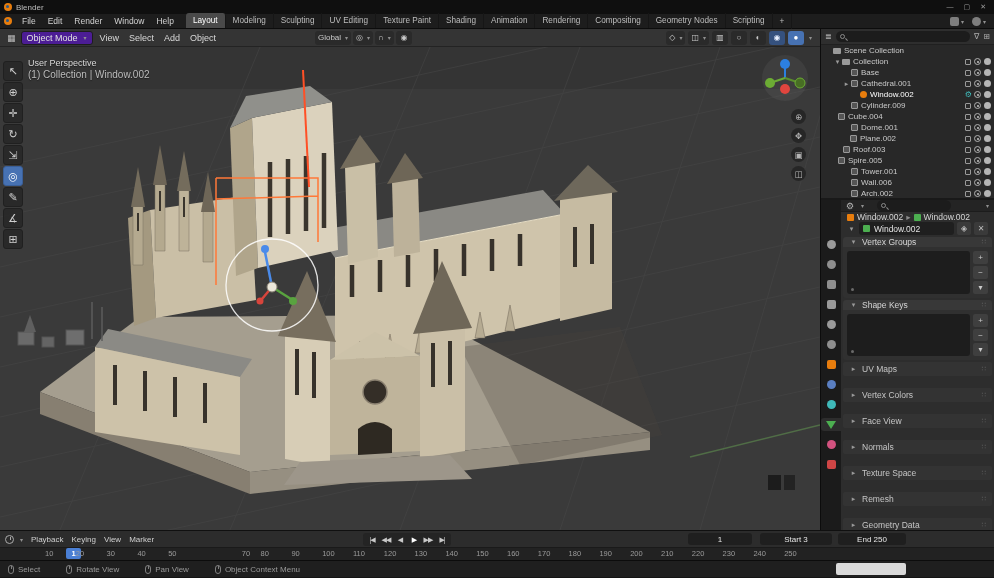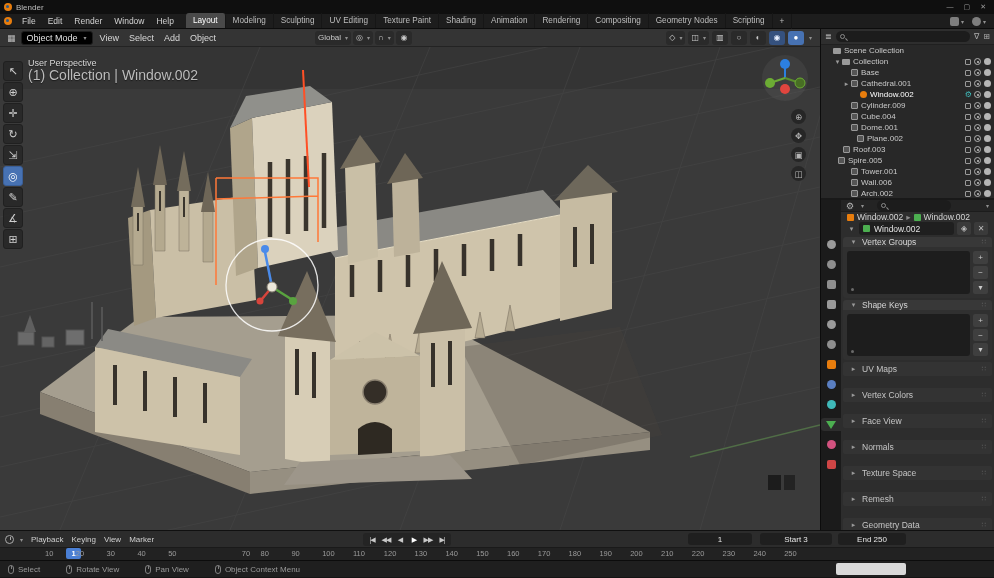--- a/index.html
+++ b/index.html
@@ -14,29 +14,29 @@
   .ws-tabs{display:flex;align-items:flex-end;height:100%;margin-left:6px;}
   .ws-tab{padding:1px 7px;color:#bdbdbd;font-size:8.2px;border-right:1px solid #161616;line-height:13px;}
   .ws-tab.active{background:#4a4a4a;color:#fff;border-radius:3px 3px 0 0;}
   .tb-right{margin-left:auto;display:flex;align-items:center;gap:8px;padding-right:8px;}
   .tb-ic{width:9px;height:9px;background:#7e7e7e;border-radius:2px;}
   .dd{font-size:6px;color:#909090;margin-left:2px;}
   .main{display:flex;height:501px;}
   .leftcol{width:821px;display:flex;flex-direction:column;border-right:1px solid #0c0c0c;}
   .vph{height:18px;background:#343434;display:flex;align-items:center;font-size:9px;border-bottom:1px solid #232323;padding:0 4px;gap:2px;}
   .vph .ed-ic{color:#b9b9b9;font-size:9px;padding:0 3px;}
-  .mode-btn{background:#000000;border:1px solid #1d1d1d;border-radius:3px;padding:0 5px;height:14px;display:flex;align-items:center;gap:4px;color:#e0e0e0;}
+  .mode-btn{background:#4c1d95;border:1px solid #1d1d1d;border-radius:3px;padding:0 5px;height:14px;display:flex;align-items:center;gap:4px;color:#e0e0e0;}
   .vp-menu{padding:0 5px;color:#d8d8d8;}
   .vph-right{margin-left:auto;display:flex;align-items:center;gap:3px;padding-right:4px;}
   .hbtn{height:14px;min-width:16px;background:#2a2a2a;border-radius:3px;display:flex;align-items:center;justify-content:center;color:#c9c9c9;font-size:8px;padding:0 3px;gap:2px;}
   .hbtn.blue{background:#35517e;color:#e8f0ff;}
   .hbtn.bluer{background:#4772b3;color:#fff;}
   .viewport{position:relative;flex:1;background:#3a3a3a;overflow:hidden;}
   .vp-overlay{position:absolute;left:28px;top:10px;font-size:9px;line-height:12px;color:#d8d8d8;text-shadow:0 1px 1px rgba(0,0,0,.5);}
-  .vp-overlay .l2{font-size:14px;color:#bcbcbc;}
+  .vp-overlay .l2{font-size:10px;color:#bcbcbc;}
   .toolbar{position:absolute;left:3px;top:14px;display:flex;flex-direction:column;gap:1px;}
   .tool{width:20px;height:20px;background:rgba(40,40,40,.92);border-radius:3px;display:flex;align-items:center;justify-content:center;color:#cfcfcf;font-size:11px;border:1px solid #202020;}
   .tool.active{background:#4772b3;color:#fff;border-color:#3a5f98;}
   .navgizmo{position:absolute;right:12px;top:8px;width:46px;height:46px;border-radius:50%;background:rgba(255,255,255,.05);}
   .viewbtns{position:absolute;right:14px;top:62px;display:flex;flex-direction:column;gap:4px;}
   .vbtn{width:15px;height:15px;border-radius:50%;background:rgba(35,35,35,.85);color:#b5b5b5;font-size:8.5px;display:flex;align-items:center;justify-content:center;}
   .watermark{position:absolute;left:208px;top:216px;font-size:27px;font-weight:bold;color:#2f6bd8;letter-spacing:11px;opacity:.88;white-space:nowrap;}
   .rightcol{flex:1;display:flex;flex-direction:column;background:#2a2a2a;}
   .outliner{height:171px;background:#282828;border-bottom:2px solid #191919;display:flex;flex-direction:column;}
   .ol-header{height:16px;background:#2e2e2e;display:flex;align-items:center;gap:4px;padding:0 4px;border-bottom:1px solid #202020;}
@@ -430,41 +430,41 @@
           <div class="ol-row" style="padding-left: 21px;">
             <span class="exp"> </span>
             <span class="ic-mesh"></span>
             <span class="ol-label">Cylinder.009</span>
             <span class="tgs">
               <span class="tg box"></span>
               <span class="tg eye"></span>
               <span class="tg "></span>
             </span>
           </div>
-          <div class="ol-row" style="padding-left: 21px; justify-content: flex-end;">
+          <div class="ol-row" style="padding-left: 8px; justify-content: flex-end;">
             <span class="exp"> </span>
             <span class="ic-mesh"></span>
             <span class="ol-label">Cube.004</span>
             <span class="tgs">
               <span class="tg box"></span>
               <span class="tg eye"></span>
               <span class="tg "></span>
             </span>
           </div>
           <div class="ol-row" style="padding-left: 21px;">
             <span class="exp"> </span>
             <span class="ic-mesh"></span>
             <span class="ol-label">Dome.001</span>
             <span class="tgs">
               <span class="tg box"></span>
               <span class="tg eye"></span>
               <span class="tg "></span>
             </span>
           </div>
-          <div class="ol-row" style="padding-left: 27px;">
+          <div class="ol-row" style="padding-left: 20px;">
             <span class="exp"> </span>
             <span class="ic-mesh"></span>
             <span class="ol-label">Plane.002</span>
             <span class="tgs">
               <span class="tg box"></span>
               <span class="tg eye"></span>
               <span class="tg "></span>
             </span>
           </div>
           <div class="ol-row" style="padding-left: 13px;">

